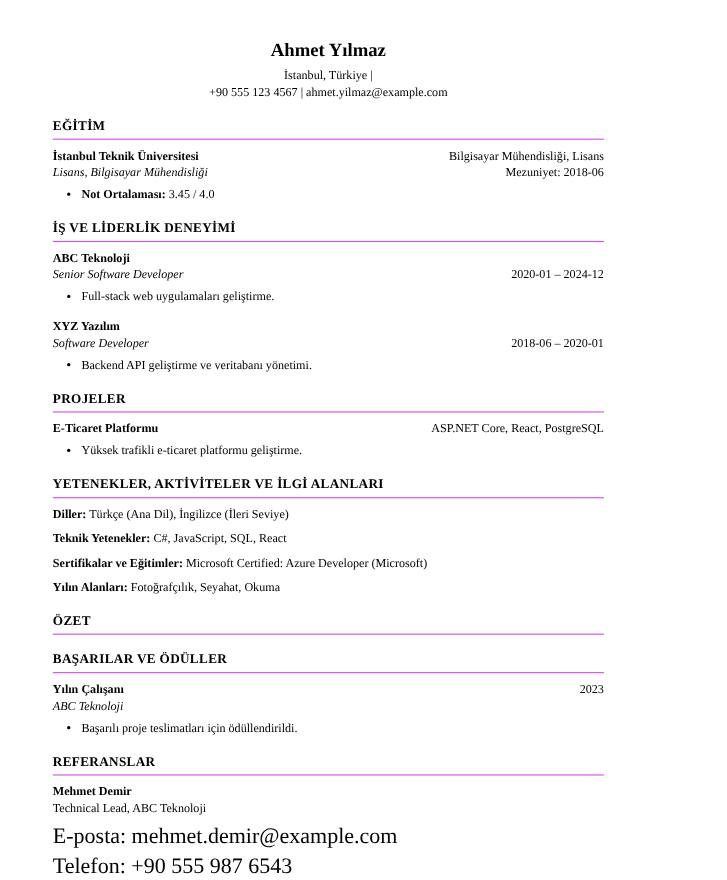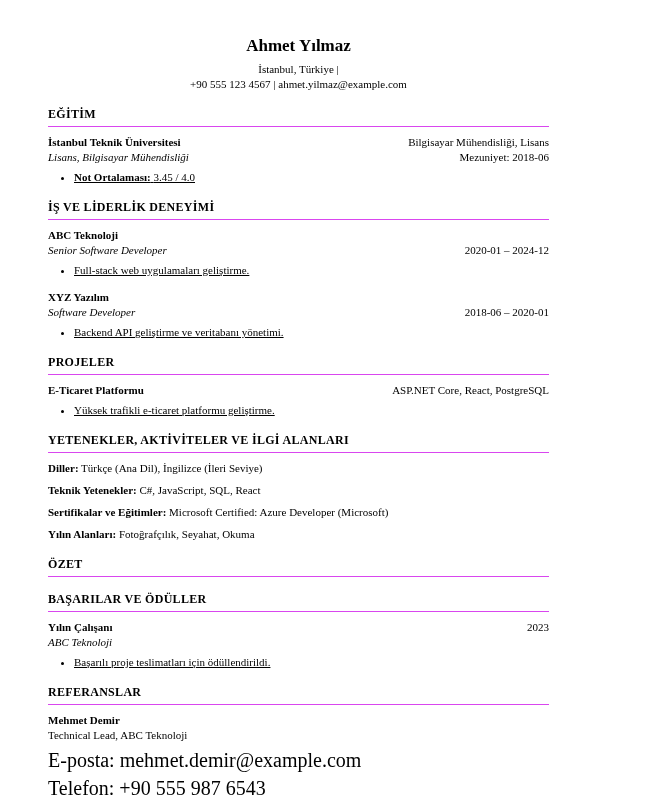--- a/index.html
+++ b/index.html
@@ -53,21 +53,20 @@
   .b { font-weight: bold; }
   .i { font-style: italic; }
   .t { font-size: 11px; line-height: 15px; }
   ul.bullets {
     margin: 5px 0 0 0;
     padding-left: 26px;
   }
   ul.bullets li {
     font-size: 11px;
     line-height: 15px;
-    text-decoration: underline;
   }
   .job { margin-bottom: 12px; }
   .job:last-child { margin-bottom: 0; }
   .skill-row { margin-bottom: 7px; }
   .skill-row:last-child { margin-bottom: 0; }
   .skill-row .lbl { font-weight: bold; }
   .big-line {
     font-size: 20px;
     line-height: 21px;
     margin-top: 7px;

